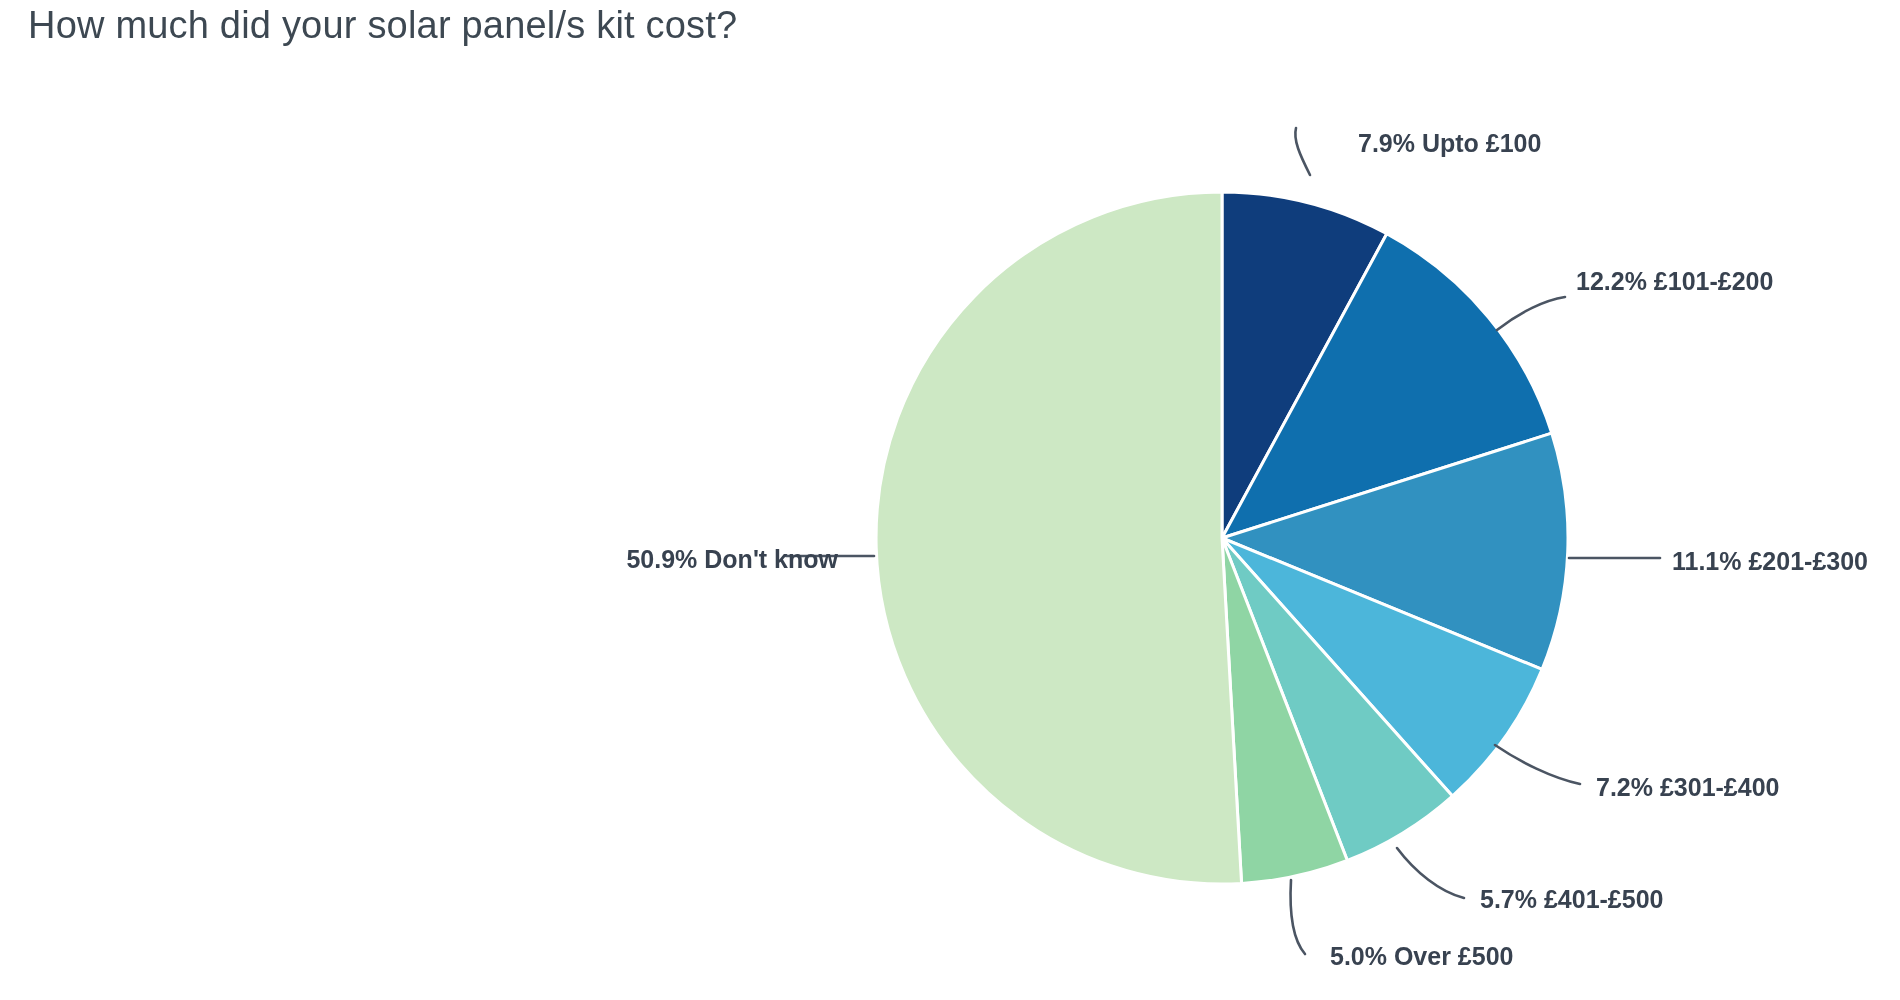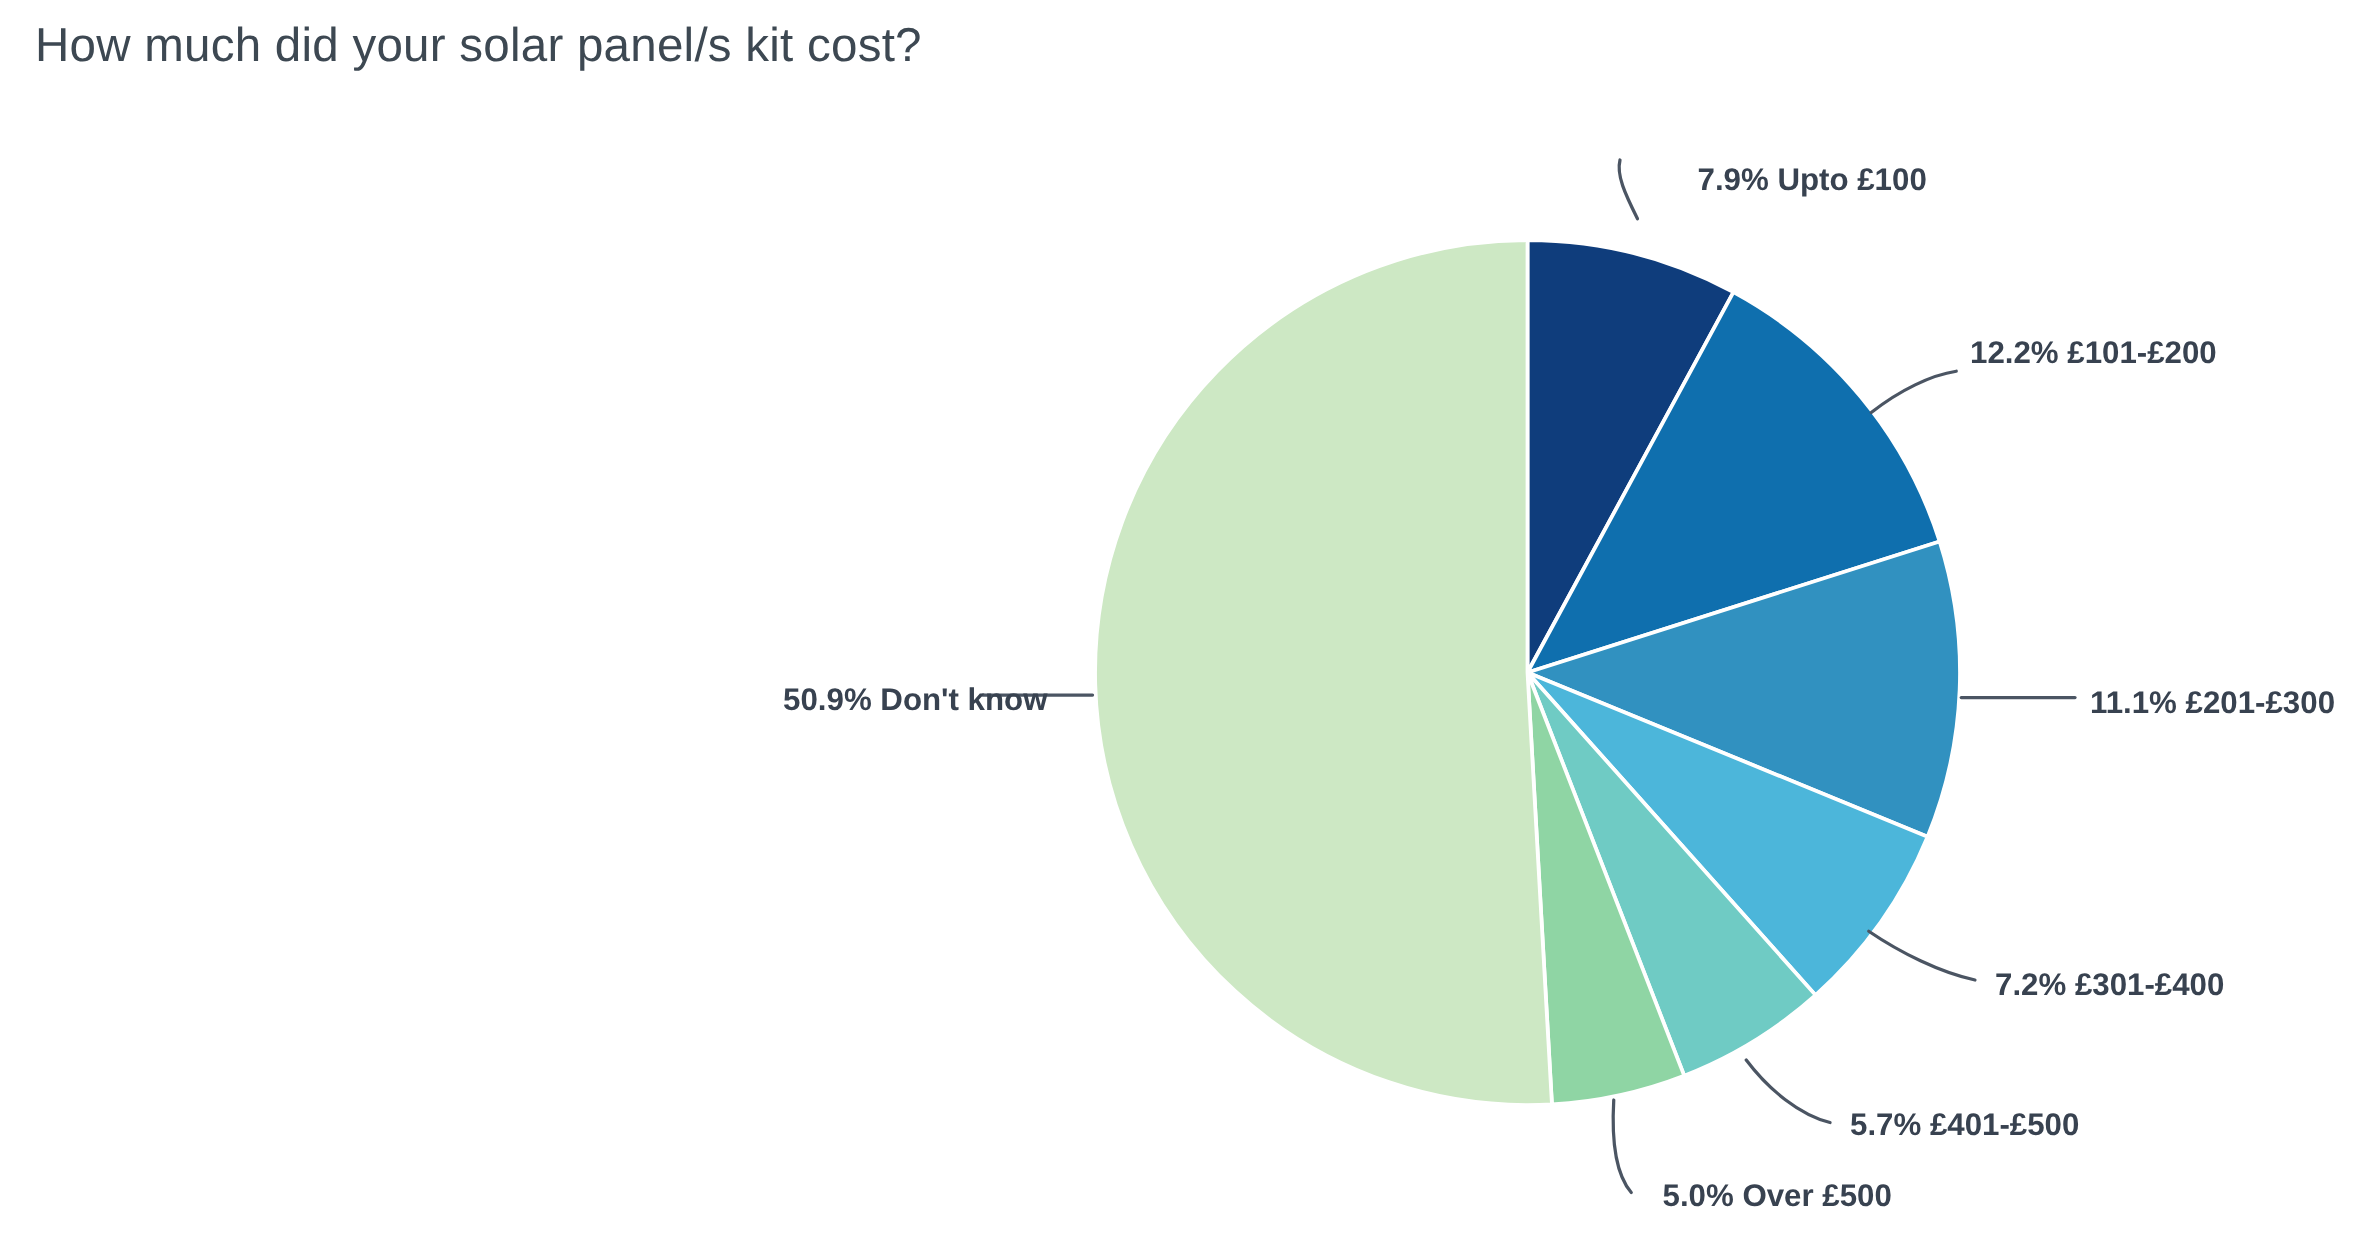--- a/index.html
+++ b/index.html
@@ -15,21 +15,21 @@
     position: relative;
   }
   #chart-root {
     position: absolute;
     inset: 0;
     background: #ffffff;
   }
   #page-title {
     position: absolute;
     left: 28px;
-    top: 16px;
+    top: 4px;
     font-size: 38px;
     font-weight: 400;
     color: #3d4852;
     letter-spacing: 0.2px;
     white-space: nowrap;
   }
   #pie-svg {
     position: absolute;
     left: 0;
     top: 0;

